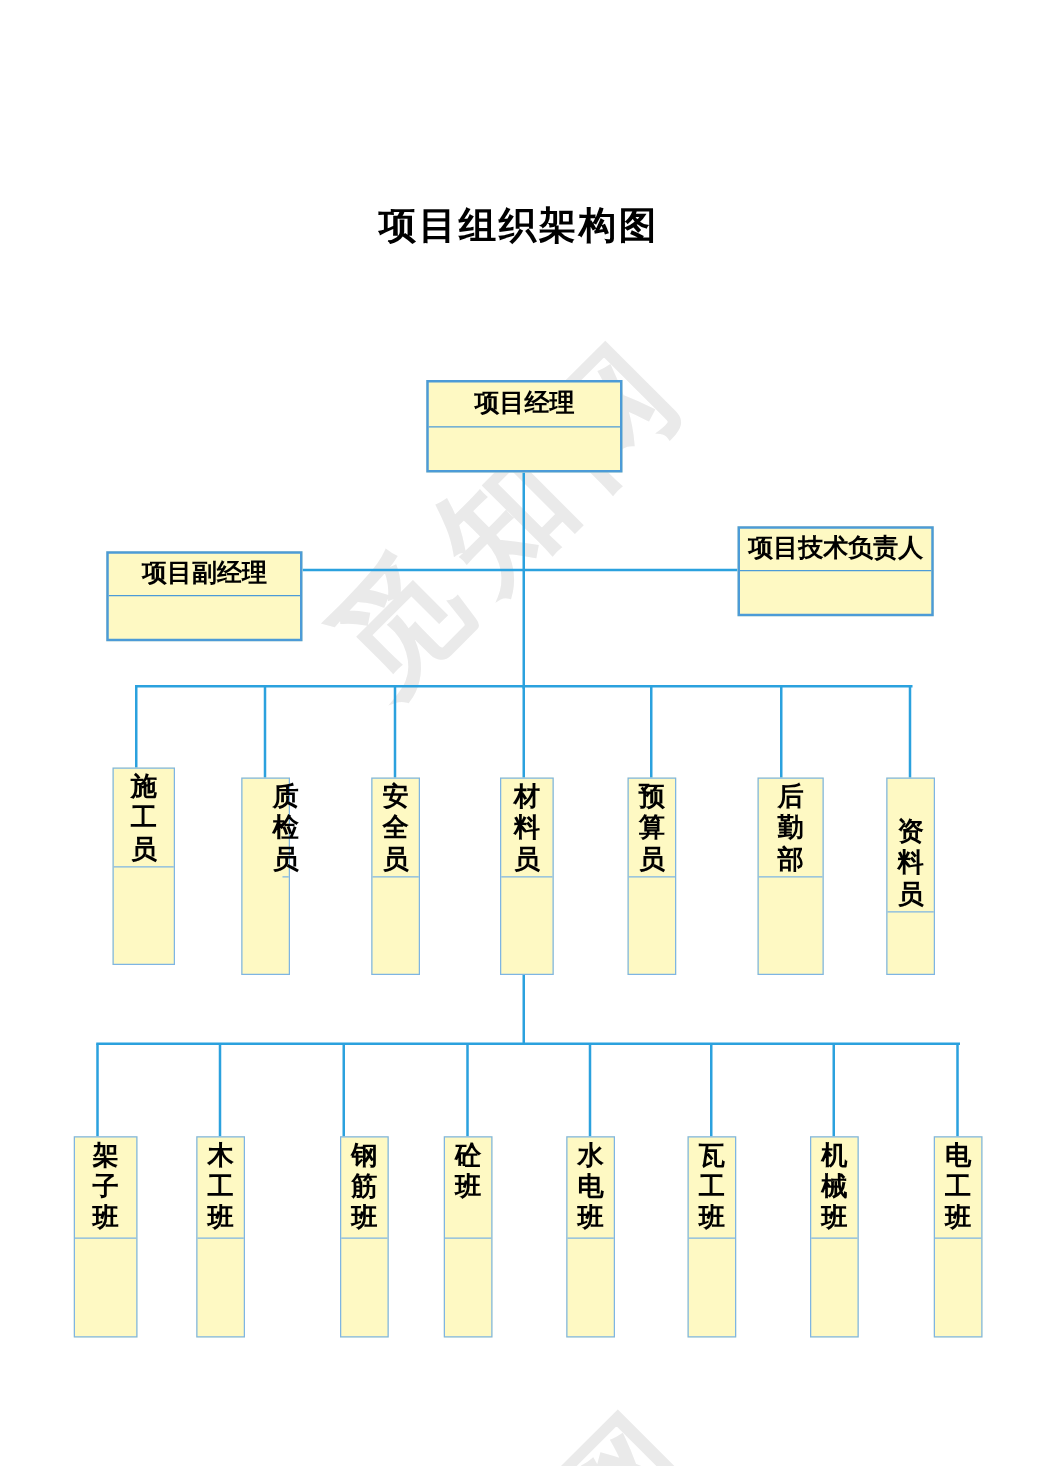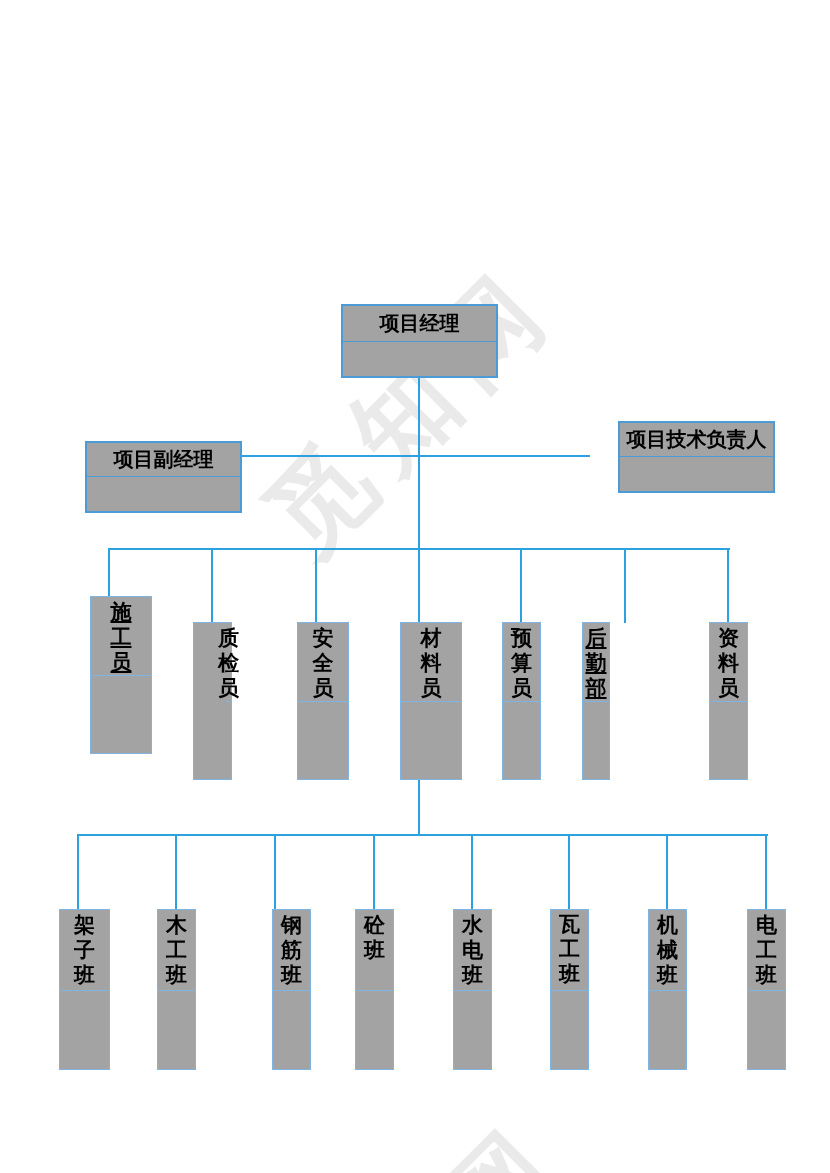--- a/index.html
+++ b/index.html
@@ -14,21 +14,21 @@
     font-size:100px;letter-spacing:18px;line-height:110px;
     color:#eaeaea;user-select:none;pointer-events:none;
   }
   .title{
     position:absolute;top:160px;left:0;width:100%;margin:0;z-index:2;
     text-align:center;font-size:30px;font-weight:700;color:#000;
     letter-spacing:2px;
   }
   .line{position:absolute;background:var(--connector,#2ba1de);z-index:1;}
   .box{
-    position:absolute;background:#a3a3a3;box-sizing:border-box;z-index:2;
+    position:absolute;background:#fef9c3;box-sizing:border-box;z-index:2;
     border:1px solid var(--box-border,#7eb5e3);
   }
   .box.big{border:2px solid var(--box-border-strong,#4c9bd7);}
   .cell.label{
     display:flex;align-items:center;justify-content:center;
     border-bottom:1px solid var(--box-border,#7eb5e3);
   }
   .box.big .cell.label{border-bottom:1px solid var(--box-border-strong,#4c9bd7);}
   .box.v .cell.label{align-items:flex-start;padding-top:2px;}
   .txt{font-weight:700;color:var(--label-text,#000);}
@@ -38,20 +38,21 @@
     font-size:21px;line-height:25px;text-align:center;
   }
 </style>
 </head>
 <body>
 
 <div id="page">
   <div class="watermark" style="left: 200px; top: 355px; width: 420px; text-align: center; color: rgb(234, 234, 234);">觅知网</div>
   <div class="watermark" style="left: 210px; top: 1210px; width: 420px; text-align: center; color: rgb(234, 234, 234);">觅知网</div>
 
+  <h1 class="title">项目组织架构图</h1>
 
   <div id="connectors">
       <div class="line" style="left: 418px; top: 378px; width: 2px; height: 173px;"></div>
       <div class="line" style="left: 242px; top: 455px; width: 348px; height: 2px;"></div>
       <div class="line" style="left: 108px; top: 548px; width: 622px; height: 2px;"></div>
       <div class="line" style="left: 108px; top: 549px; width: 2px; height: 74px;"></div>
       <div class="line" style="left: 211px; top: 549px; width: 2px; height: 74px;"></div>
       <div class="line" style="left: 315px; top: 549px; width: 2px; height: 74px;"></div>
       <div class="line" style="left: 418px; top: 549px; width: 2px; height: 74px;"></div>
       <div class="line" style="left: 520px; top: 549px; width: 2px; height: 74px;"></div>
@@ -74,64 +75,64 @@
           <span class="txt" style="line-height: 35px;">项目经理</span>
         </div>
         <div class="cell empty"></div>
       </div>
       <div class="box h big" style="left: 85px; top: 421px; width: 157px; height: 72px; margin-top: 20px;">
         <div class="cell label" style="height: 33px;">
           <span class="txt" style="line-height: 33px;">项目副经理</span>
         </div>
         <div class="cell empty"></div>
       </div>
-      <div class="box h big" style="left: 590px; top: 421px; width: 157px; height: 72px; margin-left: 28px;">
+      <div class="box h big" style="left: 590px; top: 421px; width: 157px; height: 72px;">
         <div class="cell label" style="height: 33px;">
           <span class="txt" style="line-height: 33px;">项目技术负责人</span>
         </div>
         <div class="cell empty"></div>
       </div>
-      <div class="box v" style="left: 90px; top: 596px; width: 62px; height: 158px; text-decoration: underline;">
+      <div class="box v" style="left: 90px; top: 614px; width: 50px; height: 158px;">
         <div class="cell label" style="height: 76px;">
           <span class="txt">施工员</span>
         </div>
         <div class="cell empty"></div>
       </div>
       <div class="box v" style="left: 193px; top: 622px; width: 39px; height: 158px;">
         <div class="cell label" style="height: 76px; margin-left: 32px;">
           <span class="txt">质检员</span>
         </div>
         <div class="cell empty"></div>
       </div>
-      <div class="box v" style="left: 297px; top: 622px; width: 52px; height: 158px;">
+      <div class="box v" style="left: 297px; top: 622px; width: 39px; height: 158px;">
         <div class="cell label" style="height: 76px;">
           <span class="txt">安全员</span>
         </div>
         <div class="cell empty"></div>
       </div>
-      <div class="box v" style="left: 400px; top: 622px; width: 62px; height: 158px;">
+      <div class="box v" style="left: 400px; top: 622px; width: 43px; height: 158px;">
         <div class="cell label" style="height: 76px;">
           <span class="txt">材料员</span>
         </div>
         <div class="cell empty"></div>
       </div>
       <div class="box v" style="left: 502px; top: 622px; width: 39px; height: 158px;">
         <div class="cell label" style="height: 76px;">
           <span class="txt">预算员</span>
         </div>
         <div class="cell empty"></div>
       </div>
-      <div class="box v" style="left: 582px; top: 622px; width: 28px; height: 158px; text-decoration: underline;">
+      <div class="box v" style="left: 606px; top: 622px; width: 53px; height: 158px;">
         <div class="cell label" style="height: 76px;">
           <span class="txt">后勤部</span>
         </div>
         <div class="cell empty"></div>
       </div>
       <div class="box v" style="left: 709px; top: 622px; width: 39px; height: 158px;">
-        <div class="cell label" style="height: 76px;">
+        <div class="cell label" style="height: 76px; margin-top: 28px;">
           <span class="txt">资料员</span>
         </div>
         <div class="cell empty"></div>
       </div>
       <div class="box v" style="left: 59px; top: 909px; width: 51px; height: 161px;">
         <div class="cell label" style="height: 78px;">
           <span class="txt">架子班</span>
         </div>
         <div class="cell empty"></div>
       </div>

